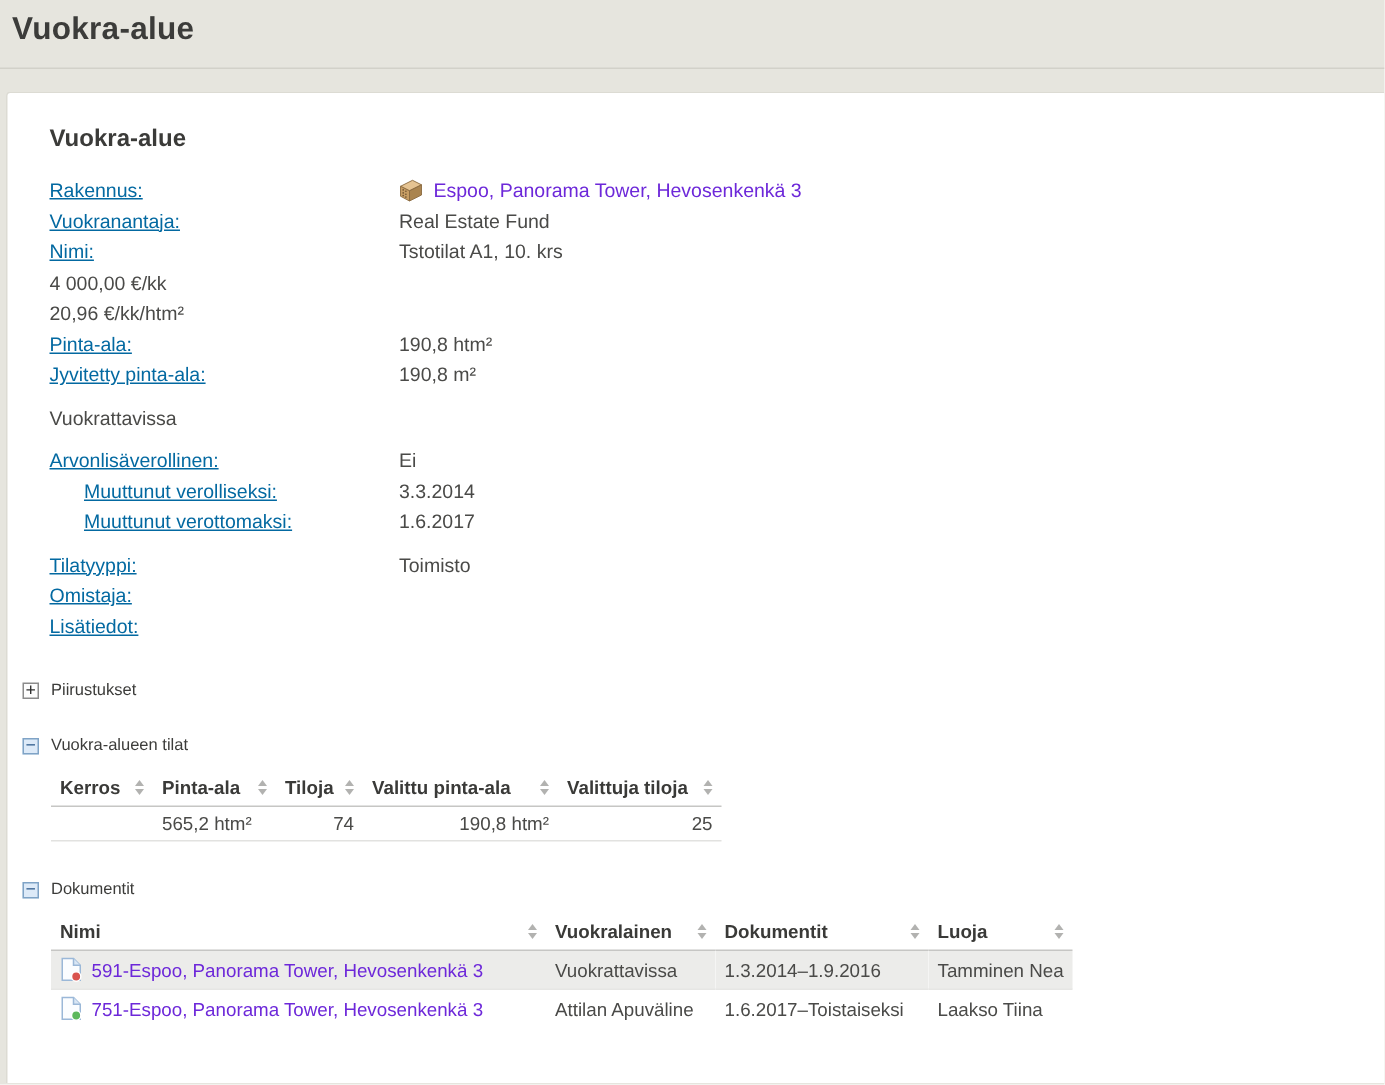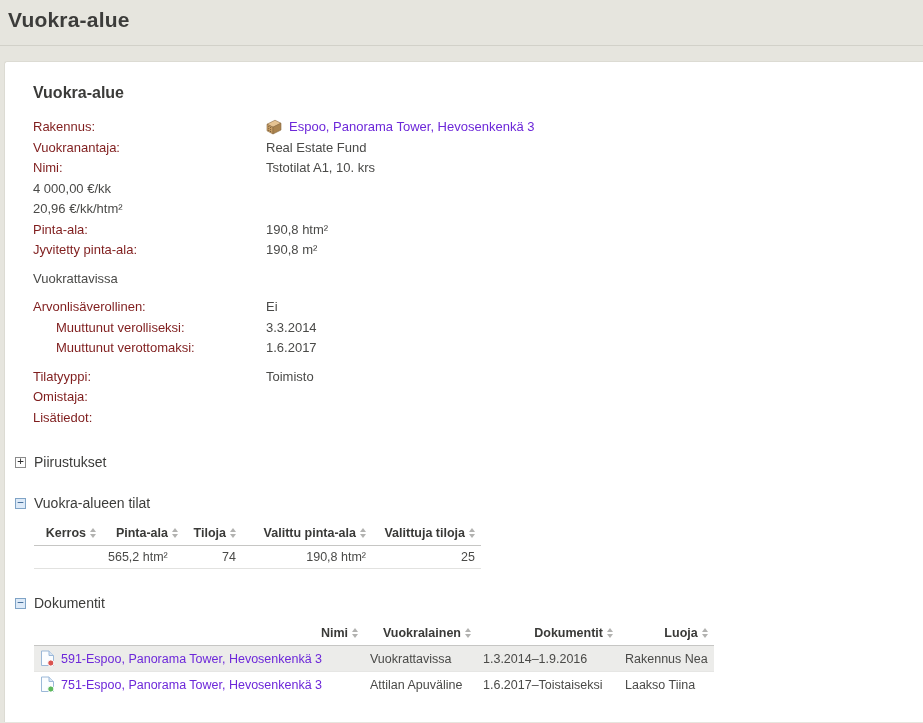--- a/index.html
+++ b/index.html
@@ -39,21 +39,21 @@
   }
   .fields { margin: 15px 0 0 28px; }
   .field-row {
     display: flex;
     align-items: flex-start;
     min-height: 20.5px;
     font-size: 13px;
     line-height: 20.5px;
   }
   .field-row.gap { margin-top: 8px; }
-  .field-label { width: 233px; color: #7f1d1d; flex-shrink: 0; }
+  .field-label { width: 233px; color: #0369a1; flex-shrink: 0; text-decoration: underline; }
   .field-row.indent .field-label { padding-left: 23px; }
   .field-value { color: #4a4a48; }
   .value-lines div { line-height: 20.5px; }
   .link-value { display: flex; align-items: center; }
   .link-value .b-icon { margin-right: 7px; display: inline-flex; }
   a.link { color: #6d28d9; text-decoration: none; }
 
   .section-header {
     display: flex;
     align-items: center;
@@ -74,41 +74,41 @@
     flex-shrink: 0;
     font-family: "DejaVu Sans Mono", monospace;
   }
   .toggle.minus {
     background: #ddeaf8;
     border-color: #7fa3c6;
     color: #3c6795;
   }
   .section-title {
     margin-left: 8px;
-    font-size: 14px;
+    font-size: 11px;
     color: #3c3c3a;
   }
 
   table { border-collapse: collapse; table-layout: fixed; font-size: 12.5px; }
   .tbl { margin: 12px 0 0 29px; }
   th {
     font-weight: bold;
     color: #3a3a38;
     text-align: left;
     padding: 3px 6px 5px 6px;
     border-bottom: 1px solid #c6c6c4;
     white-space: nowrap;
   }
   td {
     padding: 4px 6px;
     color: #4a4a48;
     white-space: nowrap;
     overflow: hidden;
   }
-  .th-inner { display: flex; align-items: center; justify-content: flex-end; }
+  .th-inner { display: flex; align-items: center; justify-content: space-between; }
   .th-inner .th-text { margin-right: 4px; }
   .sort {
     display: inline-flex;
     flex-direction: column;
     gap: 2px;
     flex-shrink: 0;
   }
   .sort .up {
     width: 0; height: 0;
     border-left: 3.5px solid transparent;
@@ -349,21 +349,21 @@
                 <path d="M1.5 1 h7.5 L13.5 5.5 V15.5 H1.5 Z" fill="#fbfdff" stroke="#9bb8d8"></path>
                 <path d="M9 1 V5.5 H13.5" fill="#d9e6f4" stroke="#9bb8d8"></path>
                 <circle cx="10.8" cy="13" r="3.1" fill="#d9534f" stroke="#ffffff" stroke-width="1"></circle>
               </svg>
             </span>
             <a href="#" class="link">591-Espoo, Panorama Tower, Hevosenkenkä 3</a>
           </span>
         </td>
         <td>Vuokrattavissa</td>
         <td>1.3.2014–1.9.2016</td>
-        <td>Rakennus Nea</td>
+        <td>Tamminen Nea</td>
       </tr>
       <tr>
         <td>
           <span class="doc-name-cell">
             <span class="d-icon">
               <svg width="15" height="17" viewBox="0 0 15 17">
                 <path d="M1.5 1 h7.5 L13.5 5.5 V15.5 H1.5 Z" fill="#fbfdff" stroke="#9bb8d8"></path>
                 <path d="M9 1 V5.5 H13.5" fill="#d9e6f4" stroke="#9bb8d8"></path>
                 <circle cx="10.8" cy="13" r="3.1" fill="#5cb85c" stroke="#ffffff" stroke-width="1"></circle>
               </svg>

